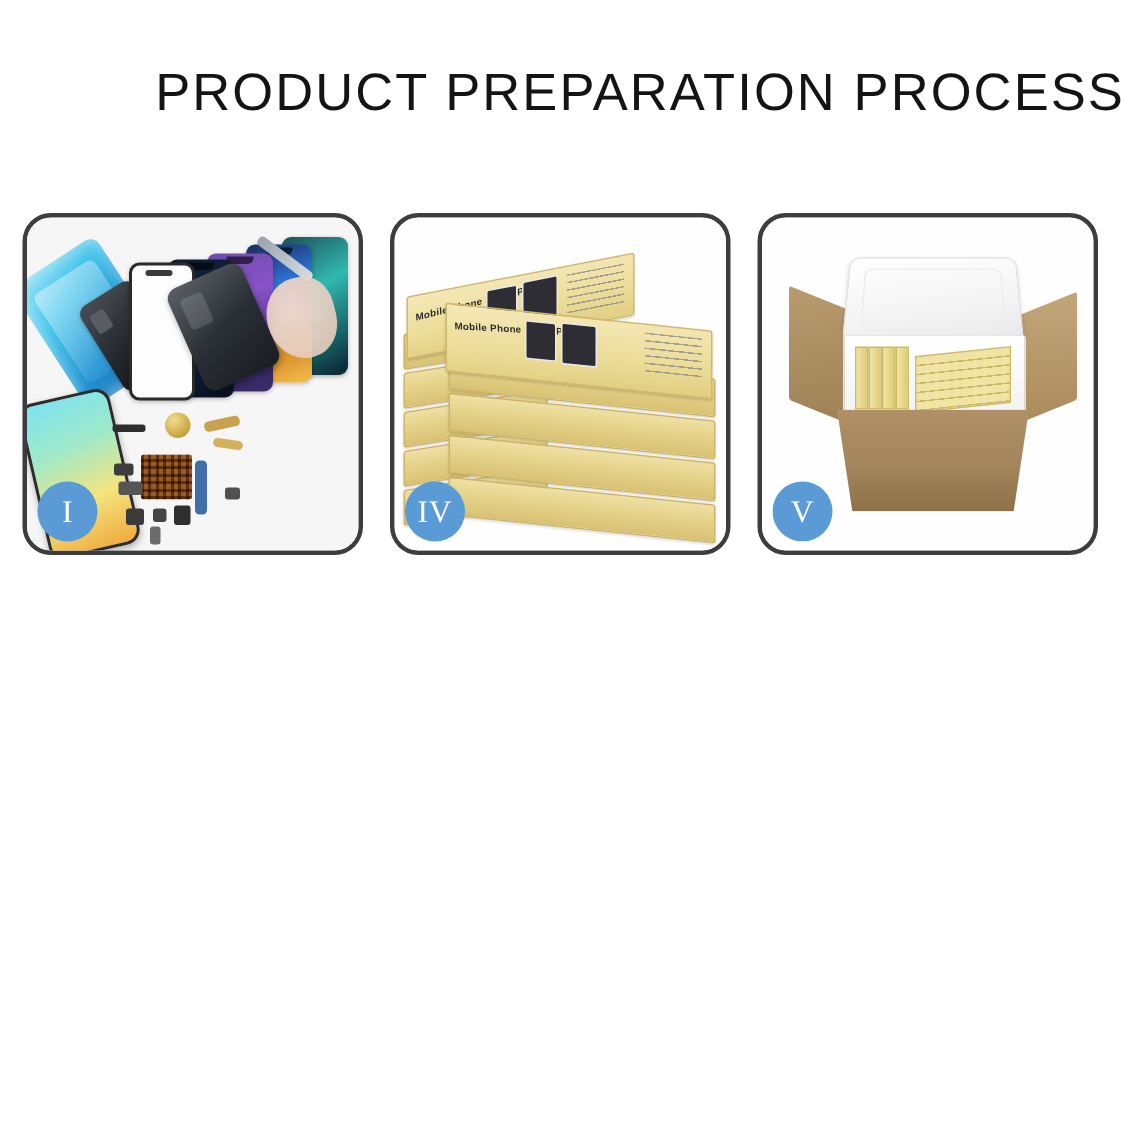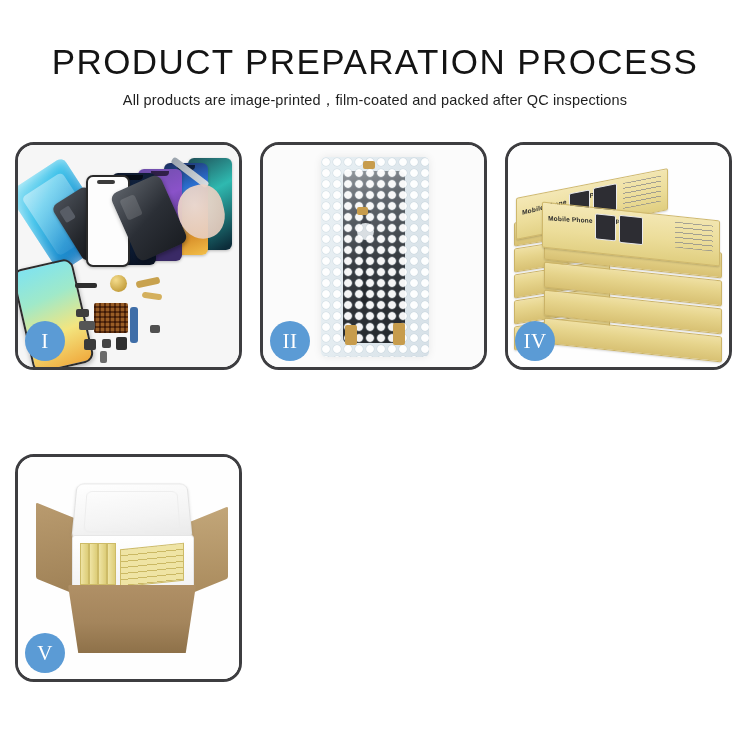--- a/index.html
+++ b/index.html
@@ -21,21 +21,21 @@
     height: 750px;
     background: #ffffff;
   }
 
   
   .header {
     position: absolute;
     left: 0;
     top: 0;
     width: 750px;
-    text-align: center;
+    text-align: right;
   }
   .title {
     margin: 0;
     padding-top: 42px;
     font-family: "Liberation Sans", sans-serif;
     font-size: 35px;
     font-weight: 400;
     letter-spacing: 1.4px;
     color: #141414;
     line-height: 40px;
@@ -403,21 +403,20 @@
   .c6-t1{ left:68px; top:84px; width:14px; height:16px; transform: skewY(14deg); }
   .c6-t2{ left:70px; top:152px; width:14px; height:16px; transform: skewY(14deg); }
 </style>
 </head>
 <body>
 
 <div class="page">
 
   <div class="header">
     <h1 class="title">PRODUCT PREPARATION PROCESS</h1>
-    <p class="subtitle">All products are image-printed，film-coated and packed after QC inspections</p>
   </div>
 
   <div class="grid">
 
     <div class="panel">
       <div class="panel-stage">
         <div class="p1-bg"></div>
 
         <div class="film"></div>
         <div class="phone-dark"></div>
@@ -454,34 +453,20 @@
           <span class="part pt-sm2"></span>
         </div>
 
         <div class="backplate"></div>
         <div class="tweezers"></div>
         <div class="hand"></div>
       </div>
       <div class="badge">I</div>
     </div>
 
-    <div class="panel">
-      <div class="panel-stage">
-        <div class="p2-bg"></div>
-        <div class="bubblebag">
-          <div class="bagpart"></div>
-          <div class="bubbles"></div>
-          <span class="tab-tape tt1"></span>
-          <span class="tab-tape tt2"></span>
-          <span class="tab-tape tt3"></span>
-          <span class="tab-tape tt4"></span>
-        </div>
-      </div>
-      <div class="badge">II</div>
-    </div>
 
 
     <div class="panel">
       <div class="panel-stage">
         <div class="p4-bg"></div>
         <div class="stack">
           <div class="sbox sb-l1"></div>
           <div class="sbox sb-l2"></div>
           <div class="sbox sb-l3"></div>
           <div class="sbox sb-l4"></div>

